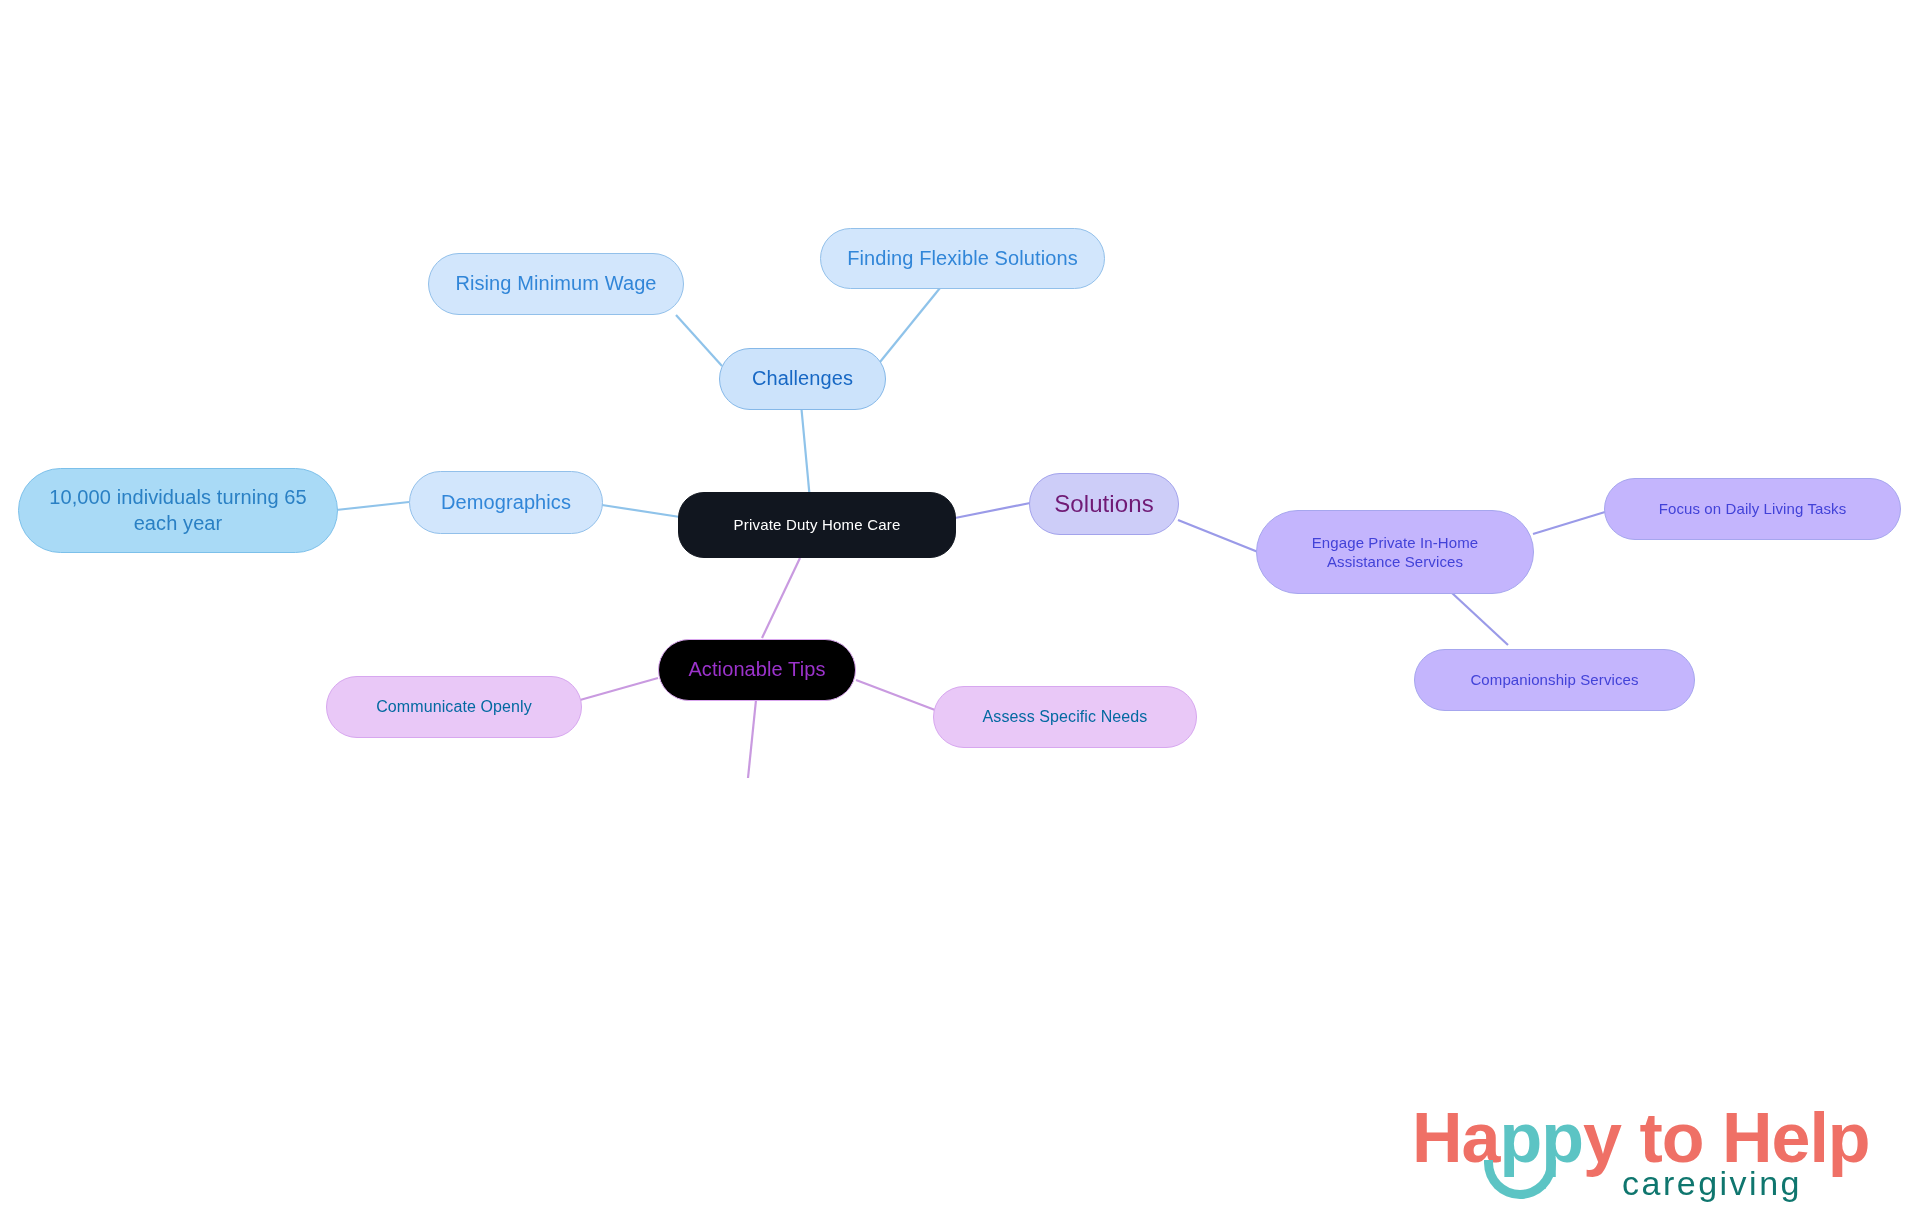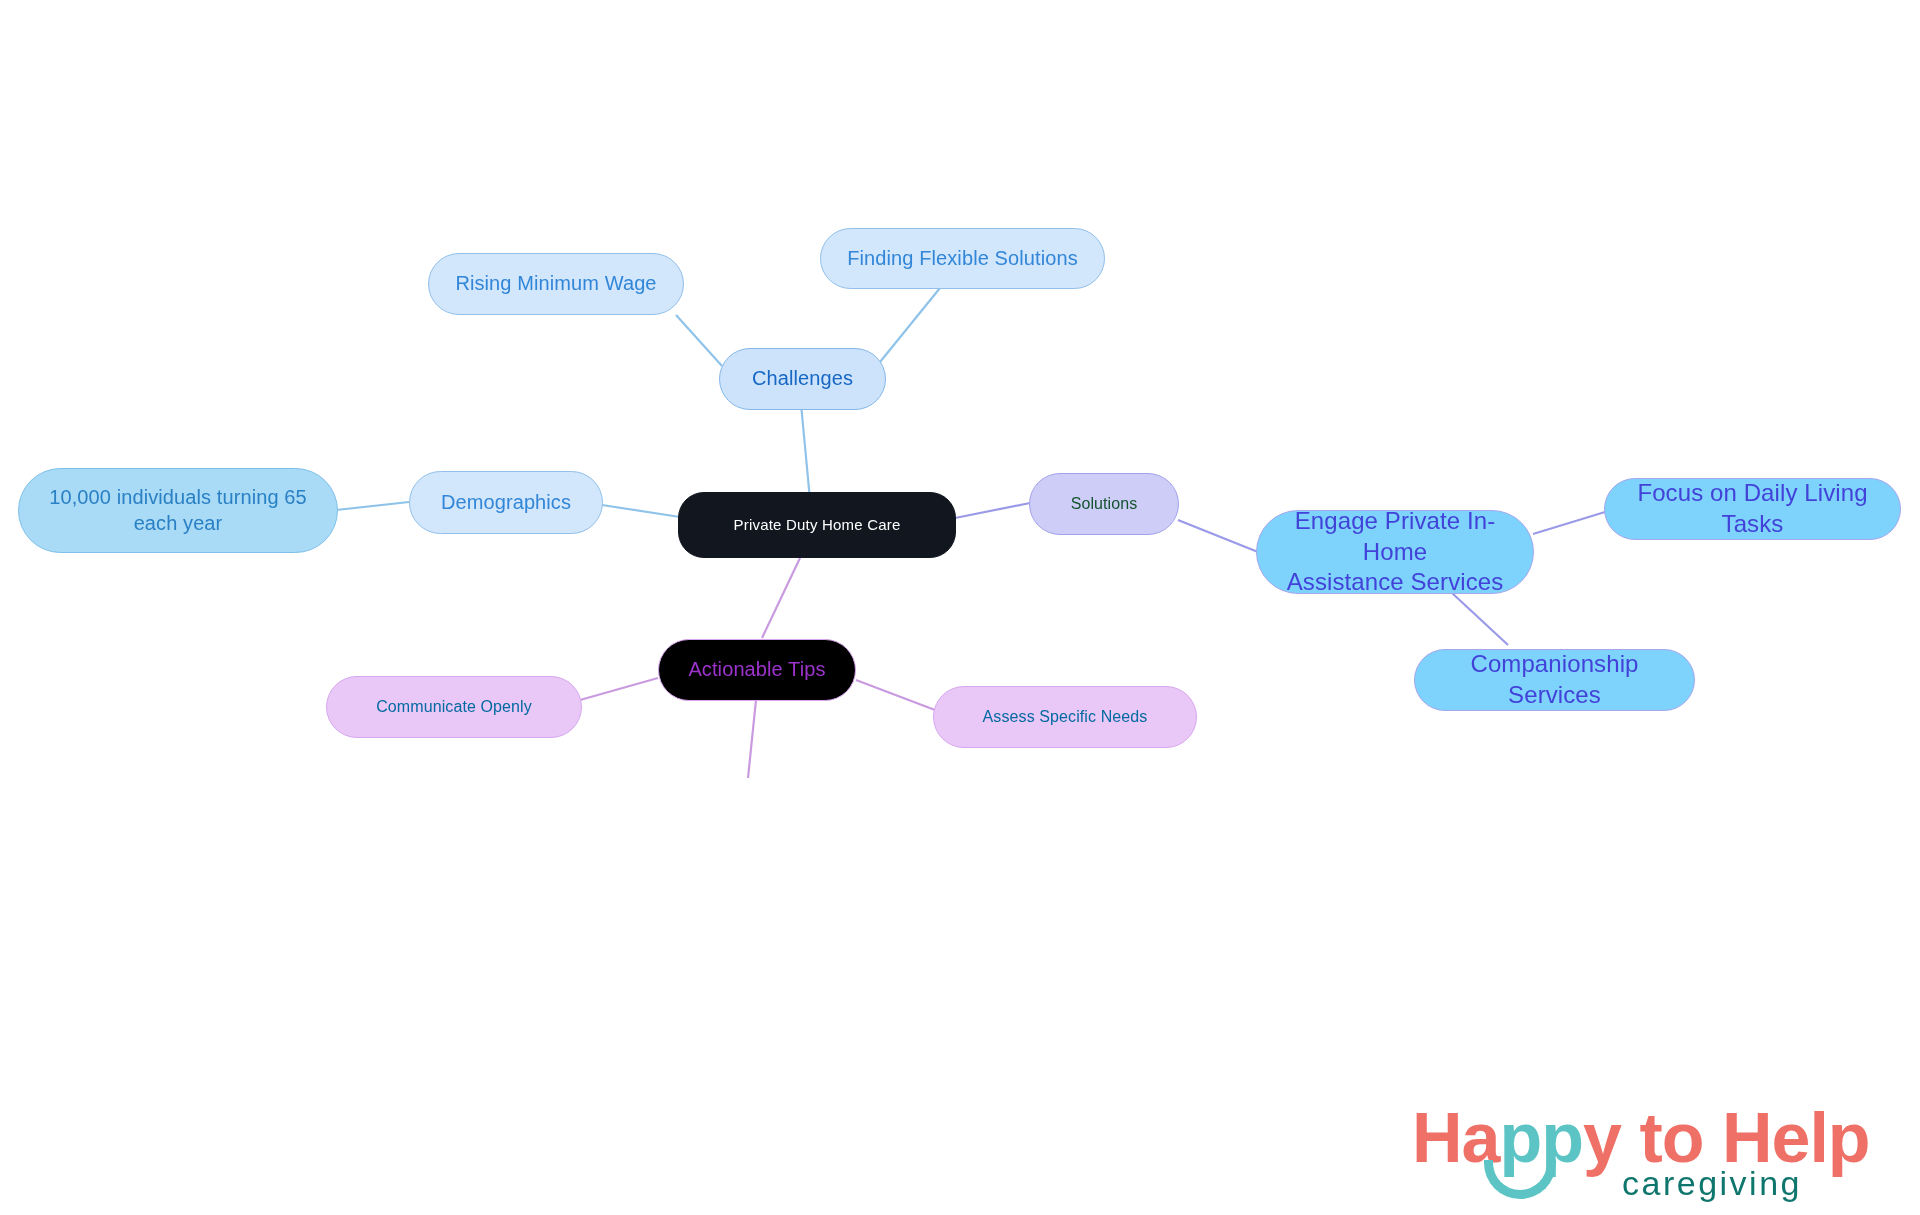--- a/index.html
+++ b/index.html
@@ -66,28 +66,28 @@
   }
   .node-blue-strong {
     background: #a9daf6;
     border-color: #7cc0ea;
     color: #2a80c4;
     font-size: 20px;
   }
   .node-purple-main {
     background: #cdcdf8;
     border-color: #a3a3ec;
-    color: #14532d;
-    font-size: 16px;
+    color: #701a75;
+    font-size: 24px;
   }
   .node-purple-leaf {
-    background: #7dd3fc;
+    background: #c4b5fd;
     border-color: #a6a6ee;
     color: #4242d8;
-    font-size: 24px;
+    font-size: 15px;
   }
   .node-pink-main {
     background: #000000;
     border-color: #d9a6ee;
     color: #9c33cc;
     font-size: 20px;
   }
   .node-pink-leaf {
     background: #e9c8f7;
     border-color: #d7a7ef;

